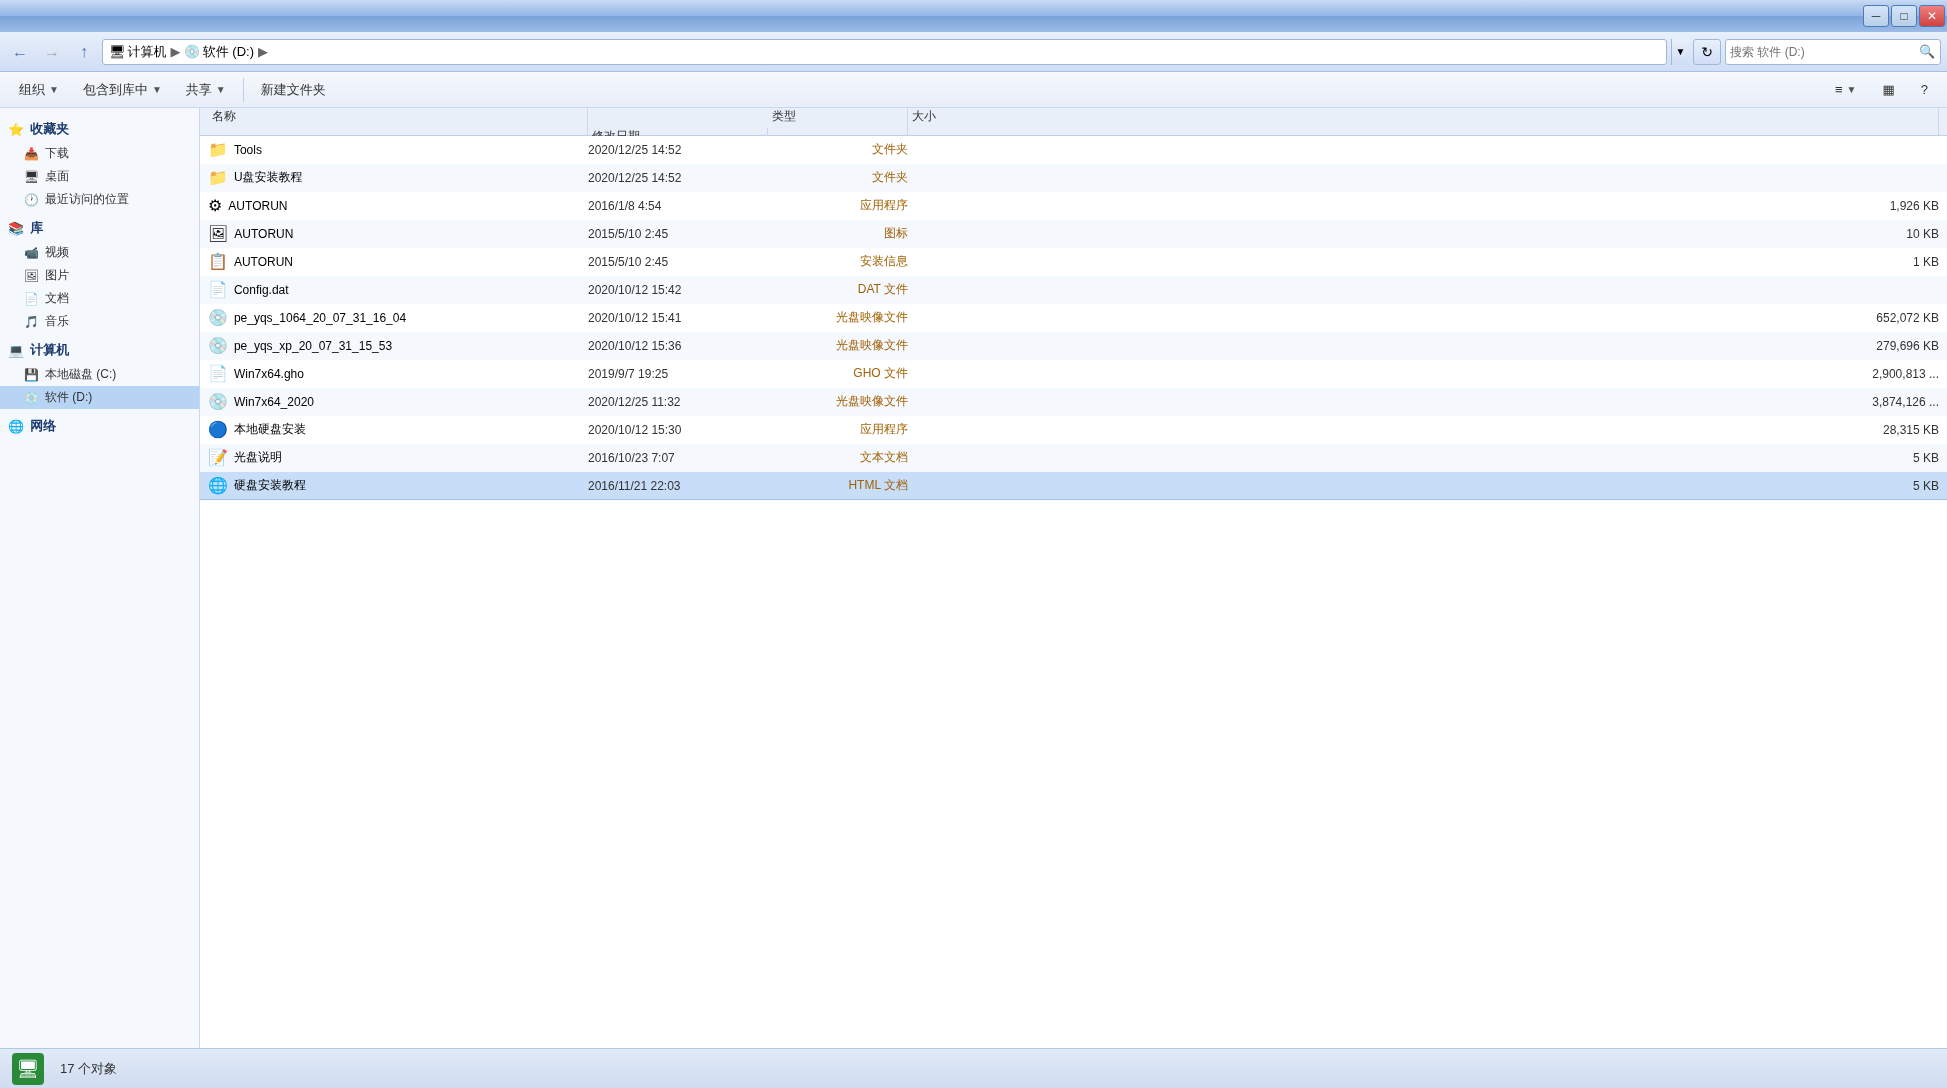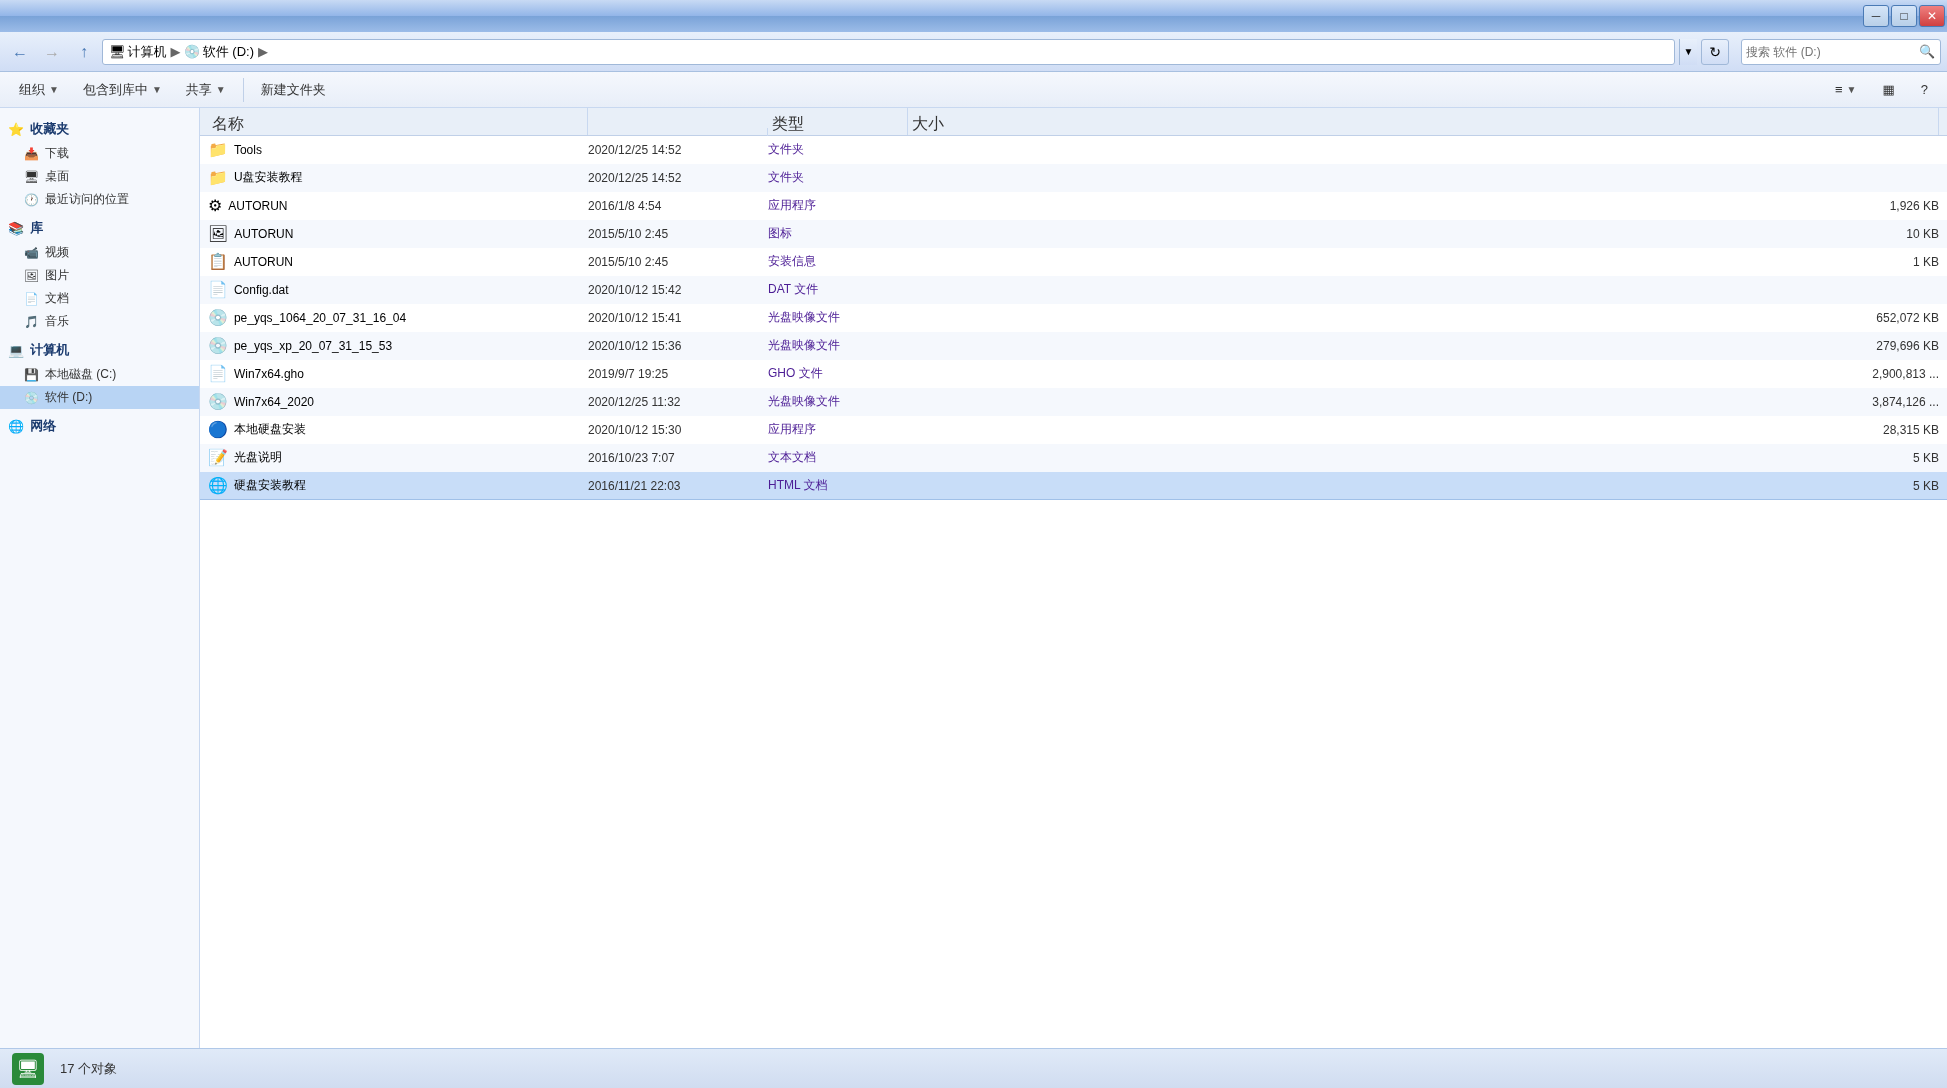--- a/index.html
+++ b/index.html
@@ -103,30 +103,29 @@
       background: linear-gradient(to bottom, #e8f0fb, #d0ddf5);
       border: 1px solid #a0b8d8;
       border-radius: 3px;
       display: flex;
       align-items: center;
       justify-content: center;
       cursor: pointer;
       font-size: 14px;
     }
     .search-bar {
-      width: 200px;
+      width: 216px;
       height: 26px;
       background: #fff;
       border: 1px solid #a0b8d8;
       border-radius: 3px;
       display: flex;
       align-items: center;
       padding: 0 4px;
       gap: 4px;
-      margin-left: 8px;
     }
     .search-input {
       border: none;
       outline: none;
       flex: 1;
       font-size: 12px;
       color: #888;
       background: transparent;
     }
 
@@ -214,27 +213,27 @@
     }
     .column-header {
       height: 28px;
       background: #e8eff8;
       border-bottom: 1px solid #c0d0e8;
       display: flex;
       align-items: center;
       padding: 0 8px;
     }
     .col-header {
-      font-size: 16px;
+      font-size: 12px;
       color: #333;
       cursor: pointer;
       padding: 0 4px;
       height: 100%;
       display: flex;
-      align-items: flex-end;
+      align-items: flex-start;
       border-right: 1px solid #c8d8f0;
     }
     .col-name { width: 380px; }
     .col-date { width: 180px; margin-top: 40px; }
     .col-type { width: 140px; }
     .col-size { width: 140px; flex: 1; }
     .file-list {
       flex: 1;
       overflow-y: auto;
       background: #fff;
@@ -256,21 +255,21 @@
       white-space: nowrap;
       font-size: 12px;
     }
     .cell-name {
       width: 380px;
       display: flex;
       align-items: center;
       gap: 6px;
     }
     .cell-date { width: 180px; color: #333; }
-    .cell-type { width: 140px; color: #4c1d95; }
+    .cell-type { width: 140px; color: #a16207; text-align: right; }
     .cell-size { width: 140px; color: #333; text-align: right; flex: 1; }
 
     
     .status-bar {
       height: 40px;
       background: linear-gradient(to bottom, #e0eaf8, #d0dcf0);
       border-top: 1px solid #b0c8e8;
       display: flex;
       align-items: center;
       padding: 0 12px;

